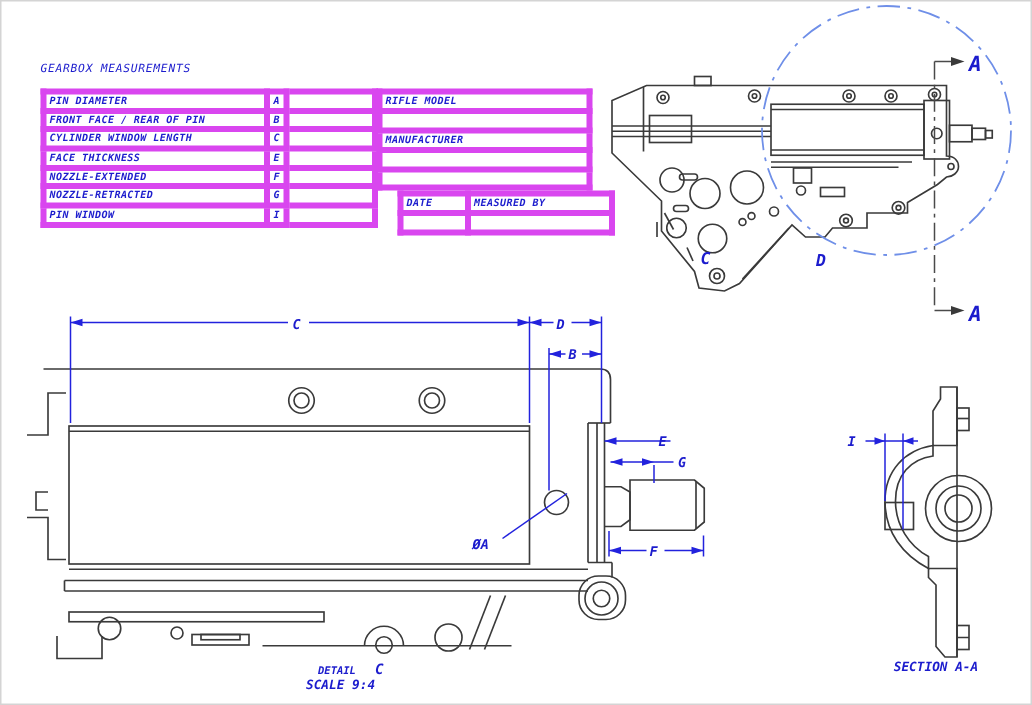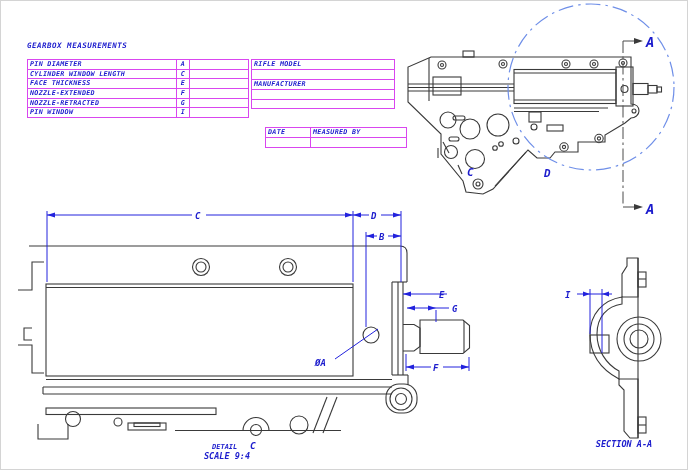--- a/index.html
+++ b/index.html
@@ -2,26 +2,26 @@
 <html><head>
 <meta charset="utf-8">
 <style>
   html,body{margin:0;padding:0;background:#fff;}
   .sheet{
     position:relative;width:688px;height:470px;background:#ffffff;
     border:1px solid #d4d4d4;box-sizing:border-box;overflow:hidden;
     font-family:"DejaVu Sans Mono","Liberation Mono",monospace;
   }
   .title{
-    position:absolute;left:26px;top:40px;font-size:7.5px;font-weight:bold;
+    position:absolute;left:26px;top:40px;font-size:7.5px;font-weight:normal;
     font-style:italic;letter-spacing:.5px;color:#1c1ccd;white-space:nowrap;
   }
   table{border-collapse:collapse;position:absolute;table-layout:fixed;}
   td{
-    border:1px solid #d946ef;font-size:6.7px;font-weight:bold;font-style:italic;
+    border:4px solid #d946ef;font-size:6.7px;font-weight:bold;font-style:italic;
     color:#1c1ccd;padding:0 2px;line-height:1;white-space:nowrap;overflow:hidden;
     letter-spacing:.3px;
   }
   .t1{left:26px;top:58px;width:221px;}
   .t1 td{height:8.7px;}
   .t1 .key{text-align:center;padding:0;}
   .t2{left:250px;top:58px;width:144px;}
   .t2 td{height:8.9px;}
   .t3{left:264px;top:126px;width:141px;}
   .t3 td{height:9px;}
@@ -51,20 +51,25 @@
         <col style="width:13px">
         <col style="width:59px">
       </colgroup>
     <tbody>
       <tr>
           <td>PIN DIAMETER</td>
           <td class="key">A</td>
           <td></td>
         </tr>
       <tr>
+          <td>FRONT FACE / REAR OF PIN</td>
+          <td class="key">B</td>
+          <td></td>
+        </tr>
+      <tr>
           <td>CYLINDER WINDOW LENGTH</td>
           <td class="key">C</td>
           <td></td>
         </tr>
       <tr>
           <td>FACE THICKNESS</td>
           <td class="key">E</td>
           <td></td>
         </tr>
       <tr>

